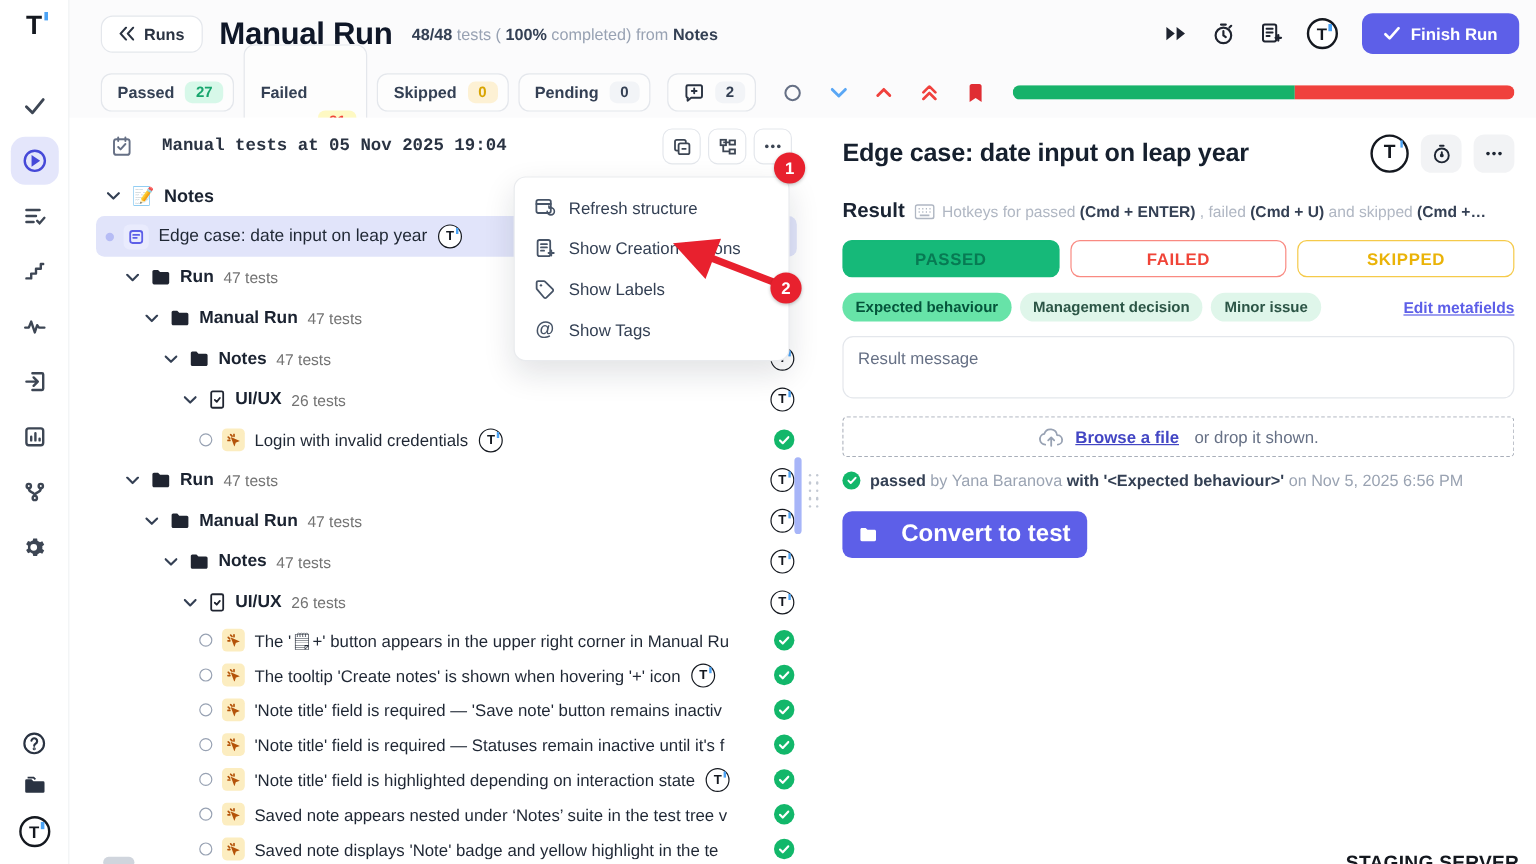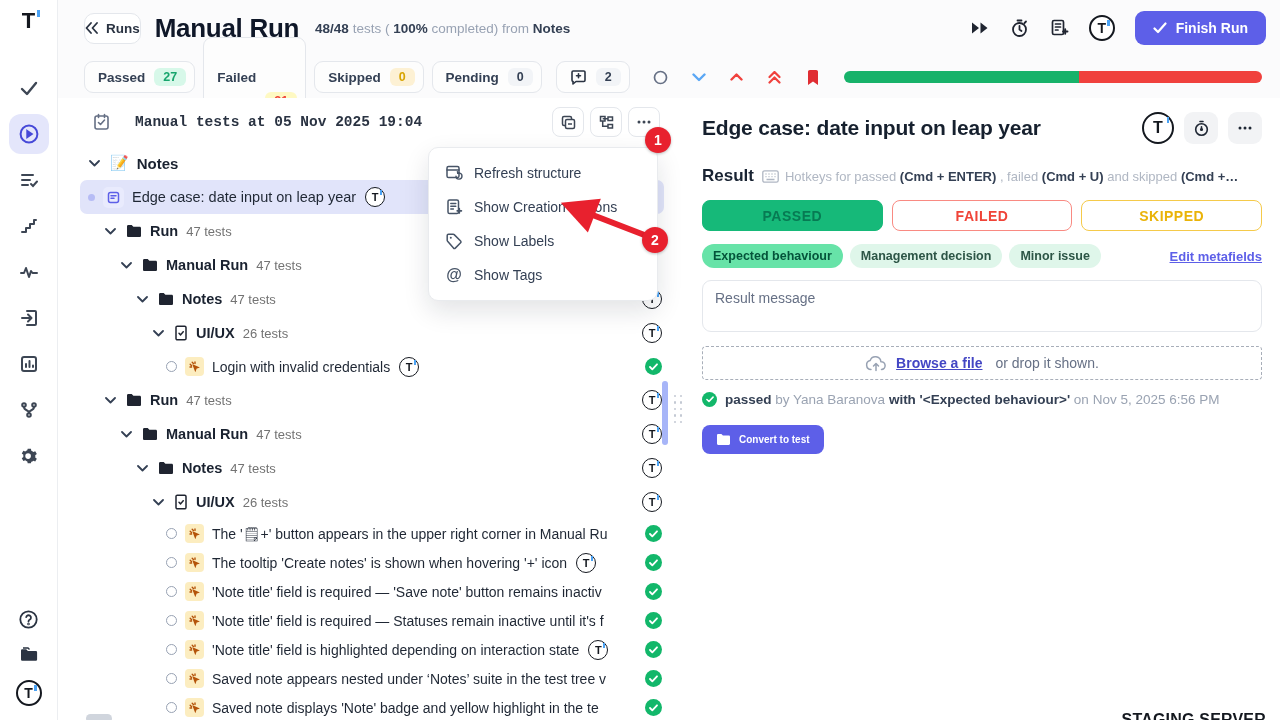--- a/index.html
+++ b/index.html
@@ -15,21 +15,21 @@
   .rail-ic { width:40px; height:40px; display:flex; align-items:center; justify-content:center;
     border-radius:12px; margin-bottom:6px; color:#3d4654; }
   .rail-ic.active { background:#e4e6fb; color:#4649d8; }
   .rail-spacer { flex:1; }
   .rail-bottom { display:flex; flex-direction:column; align-items:center; gap:14px; padding-bottom:14px; }
 
   
   .main { flex:1; display:flex; flex-direction:column; background:#fbfbfc; }
   .topbar { height:56px; display:flex; align-items:center; padding:0 14px 0 26px; gap:14px; }
   .btn-back { display:flex; align-items:center; gap:8px; background:#fff; border:1px solid #e4e7ec;
-    border-radius:10px; padding:7px 0; font-size:13.5px; font-weight:600; color:#2a3342; cursor:pointer; }
+    border-radius:10px; padding:7px 14px; font-size:13.5px; font-weight:600; color:#2a3342; cursor:pointer; }
   .page-title { font-size:26px; font-weight:800; color:#0f1728; letter-spacing:-0.3px; }
   .subtitle { font-size:13.5px; color:#98a2b3; white-space:pre-wrap; margin-left:2px; }
   .subtitle b { color:#344054; }
   .topbar-right { margin-left:auto; display:flex; align-items:center; gap:20px; }
   .icon-plain { color:#2a3342; display:flex; cursor:pointer; }
   .tcircle { width:26px; height:26px; border:2px solid #14181f; border-radius:50%; background:#fff;
     display:flex; align-items:center; justify-content:center; font-weight:800; font-size:14px;
     color:#14181f; position:relative; flex-shrink:0; }
   .tcircle i { top:3px; right:3px; height:6px; width:2.5px; }
   .tcircle.sm { width:20px; height:20px; border-width:1.6px; font-size:11px; }
@@ -115,21 +115,21 @@
     margin-bottom:10px; outline:none; }
   .result-msg::placeholder { color:#667085; }
   .dropzone { border:1.5px dashed #a8aeb9; border-radius:4px; height:34px; display:flex;
     align-items:center; justify-content:center; gap:9px; font-size:14px; color:#667085; margin-bottom:12px; }
   .browse { color:#4346c4; font-weight:600; text-decoration:underline; cursor:pointer; }
   .stline { display:flex; align-items:center; gap:8px; font-size:13.5px; margin-bottom:18px;
     white-space:pre-wrap; }
   .stline .dark { color:#344054; font-weight:700; } .stline .soft { color:#9aa3b2; }
   .check-ic.sm { width:15px; height:15px; }
   .btn-convert { background:#5d5fe8; color:#fff; border:none; border-radius:8px; padding:8px 14px;
-    font-size:10px; font-weight:600; display:flex; align-items:center; gap:8px; cursor:pointer; }
+    font-size:20px; font-weight:600; display:flex; align-items:center; gap:20px; cursor:pointer; }
 
   
   .ctx-menu { position:absolute; left:428px; top:147px; width:230px; background:#fff;
     border:1px solid #e9ebee; border-radius:10px; box-shadow:0 10px 26px rgba(16,24,40,.12);
     padding:8px 0; z-index:30; }
   .ctx-item { display:flex; align-items:center; gap:11px; padding:8px 16px; font-size:14px;
     color:#344054; cursor:pointer; }
   .ctx-item svg, .ctx-at { color:#475467; }
   .ctx-at { font-size:16px; font-weight:600; width:18px; text-align:center; }
 

